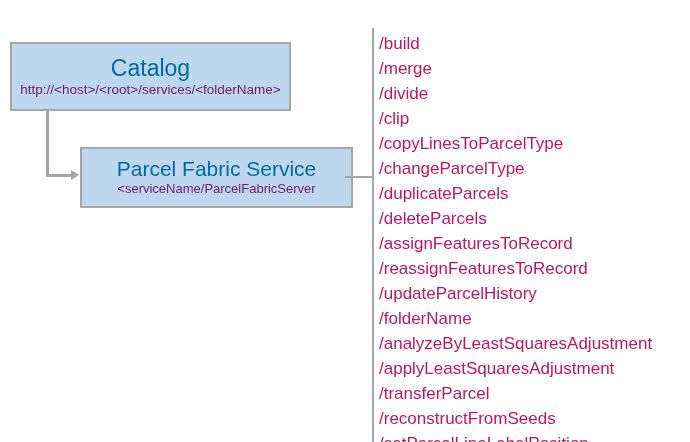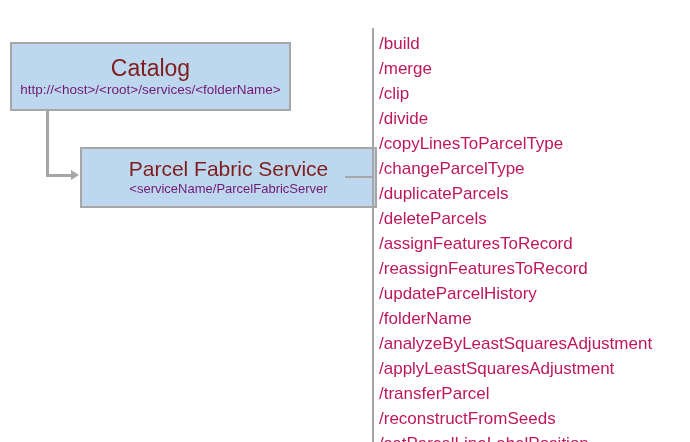--- a/index.html
+++ b/index.html
@@ -25,21 +25,21 @@
     box-sizing: border-box;
     background: #bdd7ee;
     border: 2px solid #a6a6a6;
     display: flex;
     flex-direction: column;
     align-items: center;
     justify-content: center;
     text-align: center;
   }
   .node-title {
-    color: #7f1d1d;
+    color: #0369a1;
     font-weight: normal;
     line-height: 1.05;
     white-space: nowrap;
   }
   .node-subtitle {
     color: #701a75;
     line-height: 1.1;
     white-space: nowrap;
   }
 
@@ -53,21 +53,21 @@
     font-size: 23px;
     margin-bottom: 3px;
   }
   #catalog-node .node-subtitle {
     font-size: 13.5px;
   }
 
   #service-node {
     left: 80px;
     top: 147px;
-    width: 297px;
+    width: 273px;
     height: 61px;
   }
   #service-node .node-title {
     font-size: 21px;
     margin-bottom: 2px;
   }
   #service-node .node-subtitle {
     font-size: 13px;
   }
 
@@ -154,22 +154,22 @@
     <div class="node-subtitle">&lt;serviceName/ParcelFabricServer</div>
   </div>
 
   <div class="conn" id="conn-service-to-list"></div>
 
   <div id="operations-spine"></div>
 
   <ul id="operations-list">
       <li>/build</li>
       <li>/merge</li>
+      <li>/divide</li>
       <li>/clip</li>
-      <li>/divide</li>
       <li>/copyLinesToParcelType</li>
       <li>/changeParcelType</li>
       <li>/duplicateParcels</li>
       <li>/deleteParcels</li>
       <li>/assignFeaturesToRecord</li>
       <li>/reassignFeaturesToRecord</li>
       <li>/updateParcelHistory</li>
       <li>/folderName</li>
       <li>/analyzeByLeastSquaresAdjustment</li>
       <li>/applyLeastSquaresAdjustment</li>

